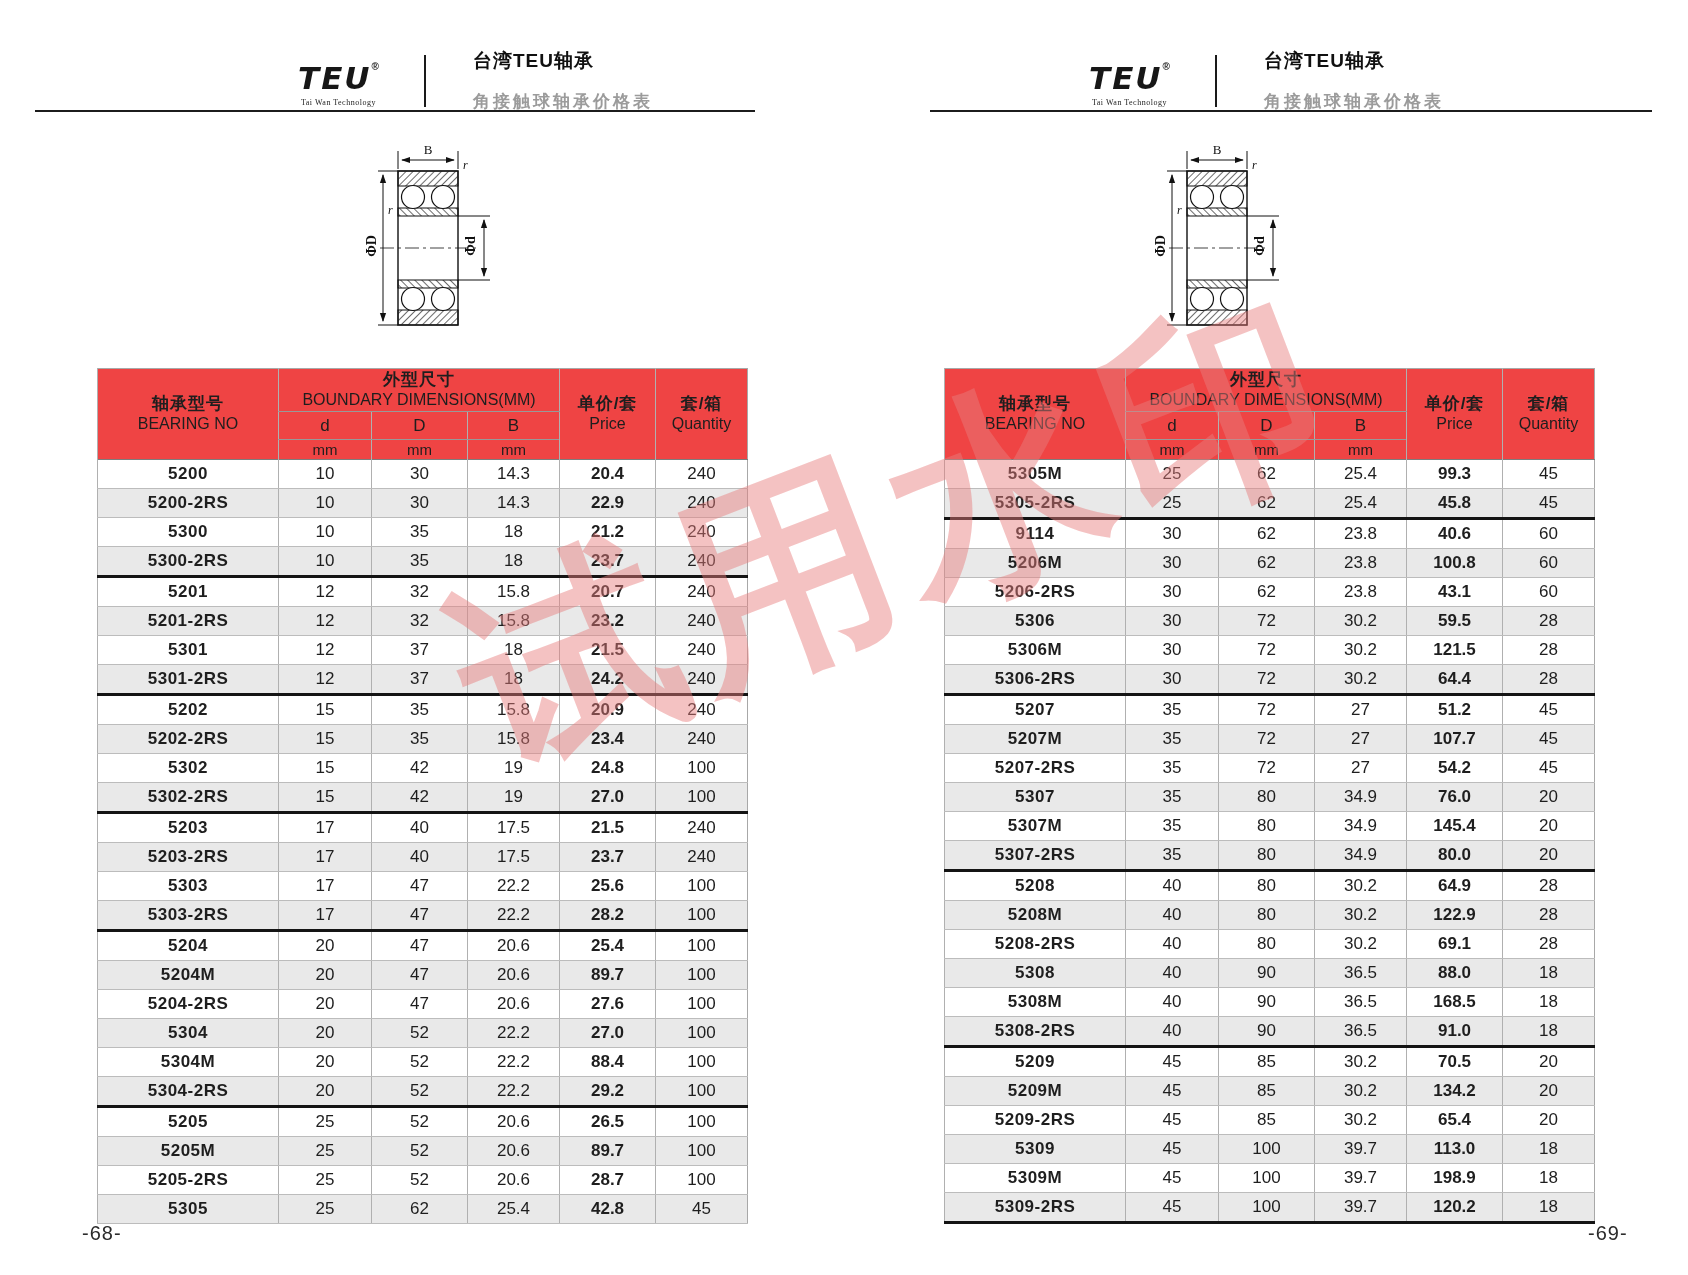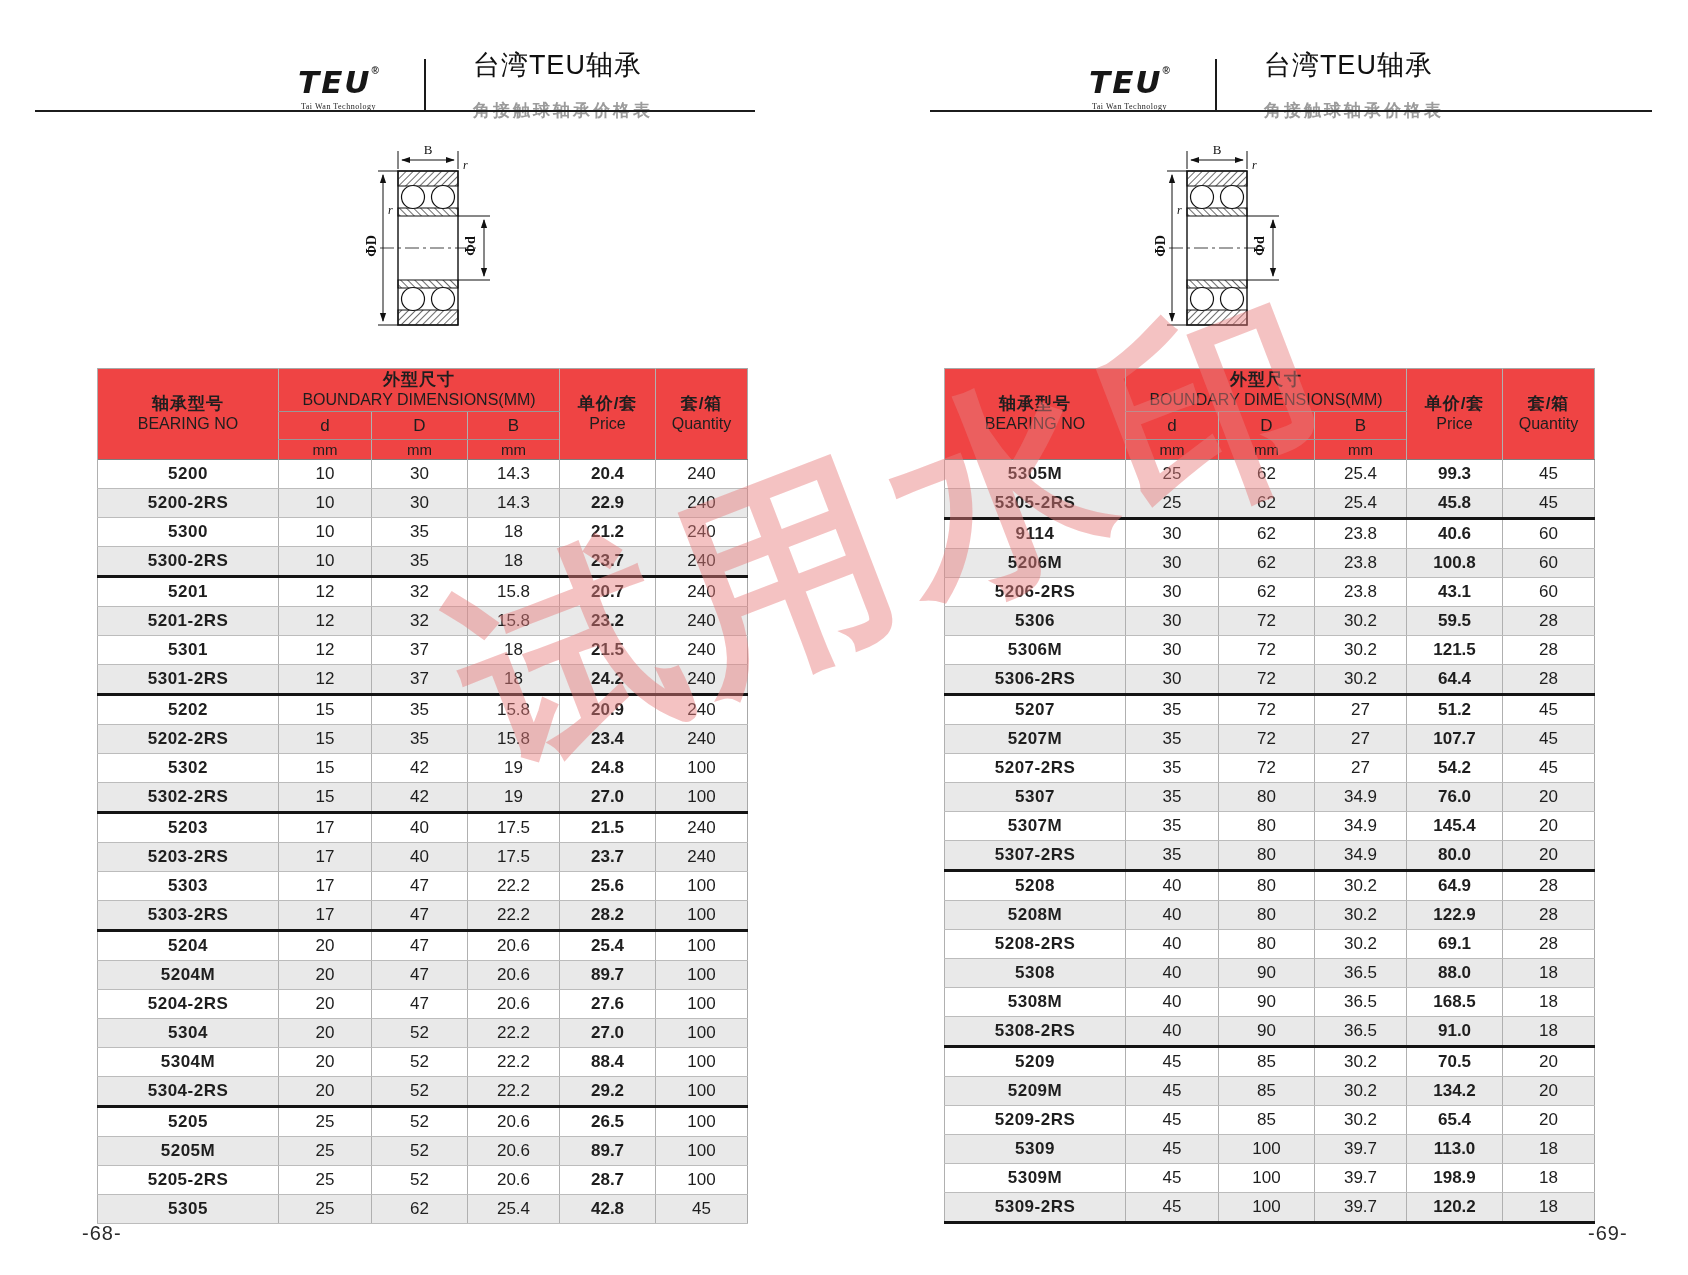--- a/index.html
+++ b/index.html
@@ -20,21 +20,21 @@
   .brand-logo{text-align:center;padding-top:8px;}
   .teu{
     font-family:"DejaVu Sans","Liberation Sans",sans-serif;
     font-weight:bold;font-style:italic;font-size:31px;letter-spacing:2px;
     color:#171717;line-height:1;
   }
   .reg{font-size:10px;vertical-align:top;font-style:normal;font-weight:bold;color:#171717;position:relative;top:-2px;}
   .brand-sub{font-size:8px;letter-spacing:.5px;color:#222;margin-top:4px;font-family:"Liberation Serif","DejaVu Serif",serif;}
   .brand-divider{width:2px;background:#1a1a1a;height:52px;margin:0 12px 0 10px;}
   .brand-titles{line-height:1.15;}
-  .title-cn{font-size:27px;color:#101010;letter-spacing:1px;font-weight:400;}
+  .title-cn{font-size:19px;color:#101010;letter-spacing:1px;font-weight:700;}
   .subtitle-cn{font-size:17px;color:#9b9b9b;font-weight:bold;letter-spacing:3px;margin-top:20px;}
   .header-rule{position:absolute;top:110px;height:2px;background:#1c1c1c;}
   .page-left  .header-rule{left:35px;width:720px;}
   .page-right .header-rule{left:86px;width:722px;}
 
   
   .diagram{position:absolute;top:133px;}
   .page-left  .diagram{left:366px;}
   .page-right .diagram{left:311px;}
   .diagram text{font-family:"Liberation Serif","DejaVu Serif",serif;fill:#111;}

